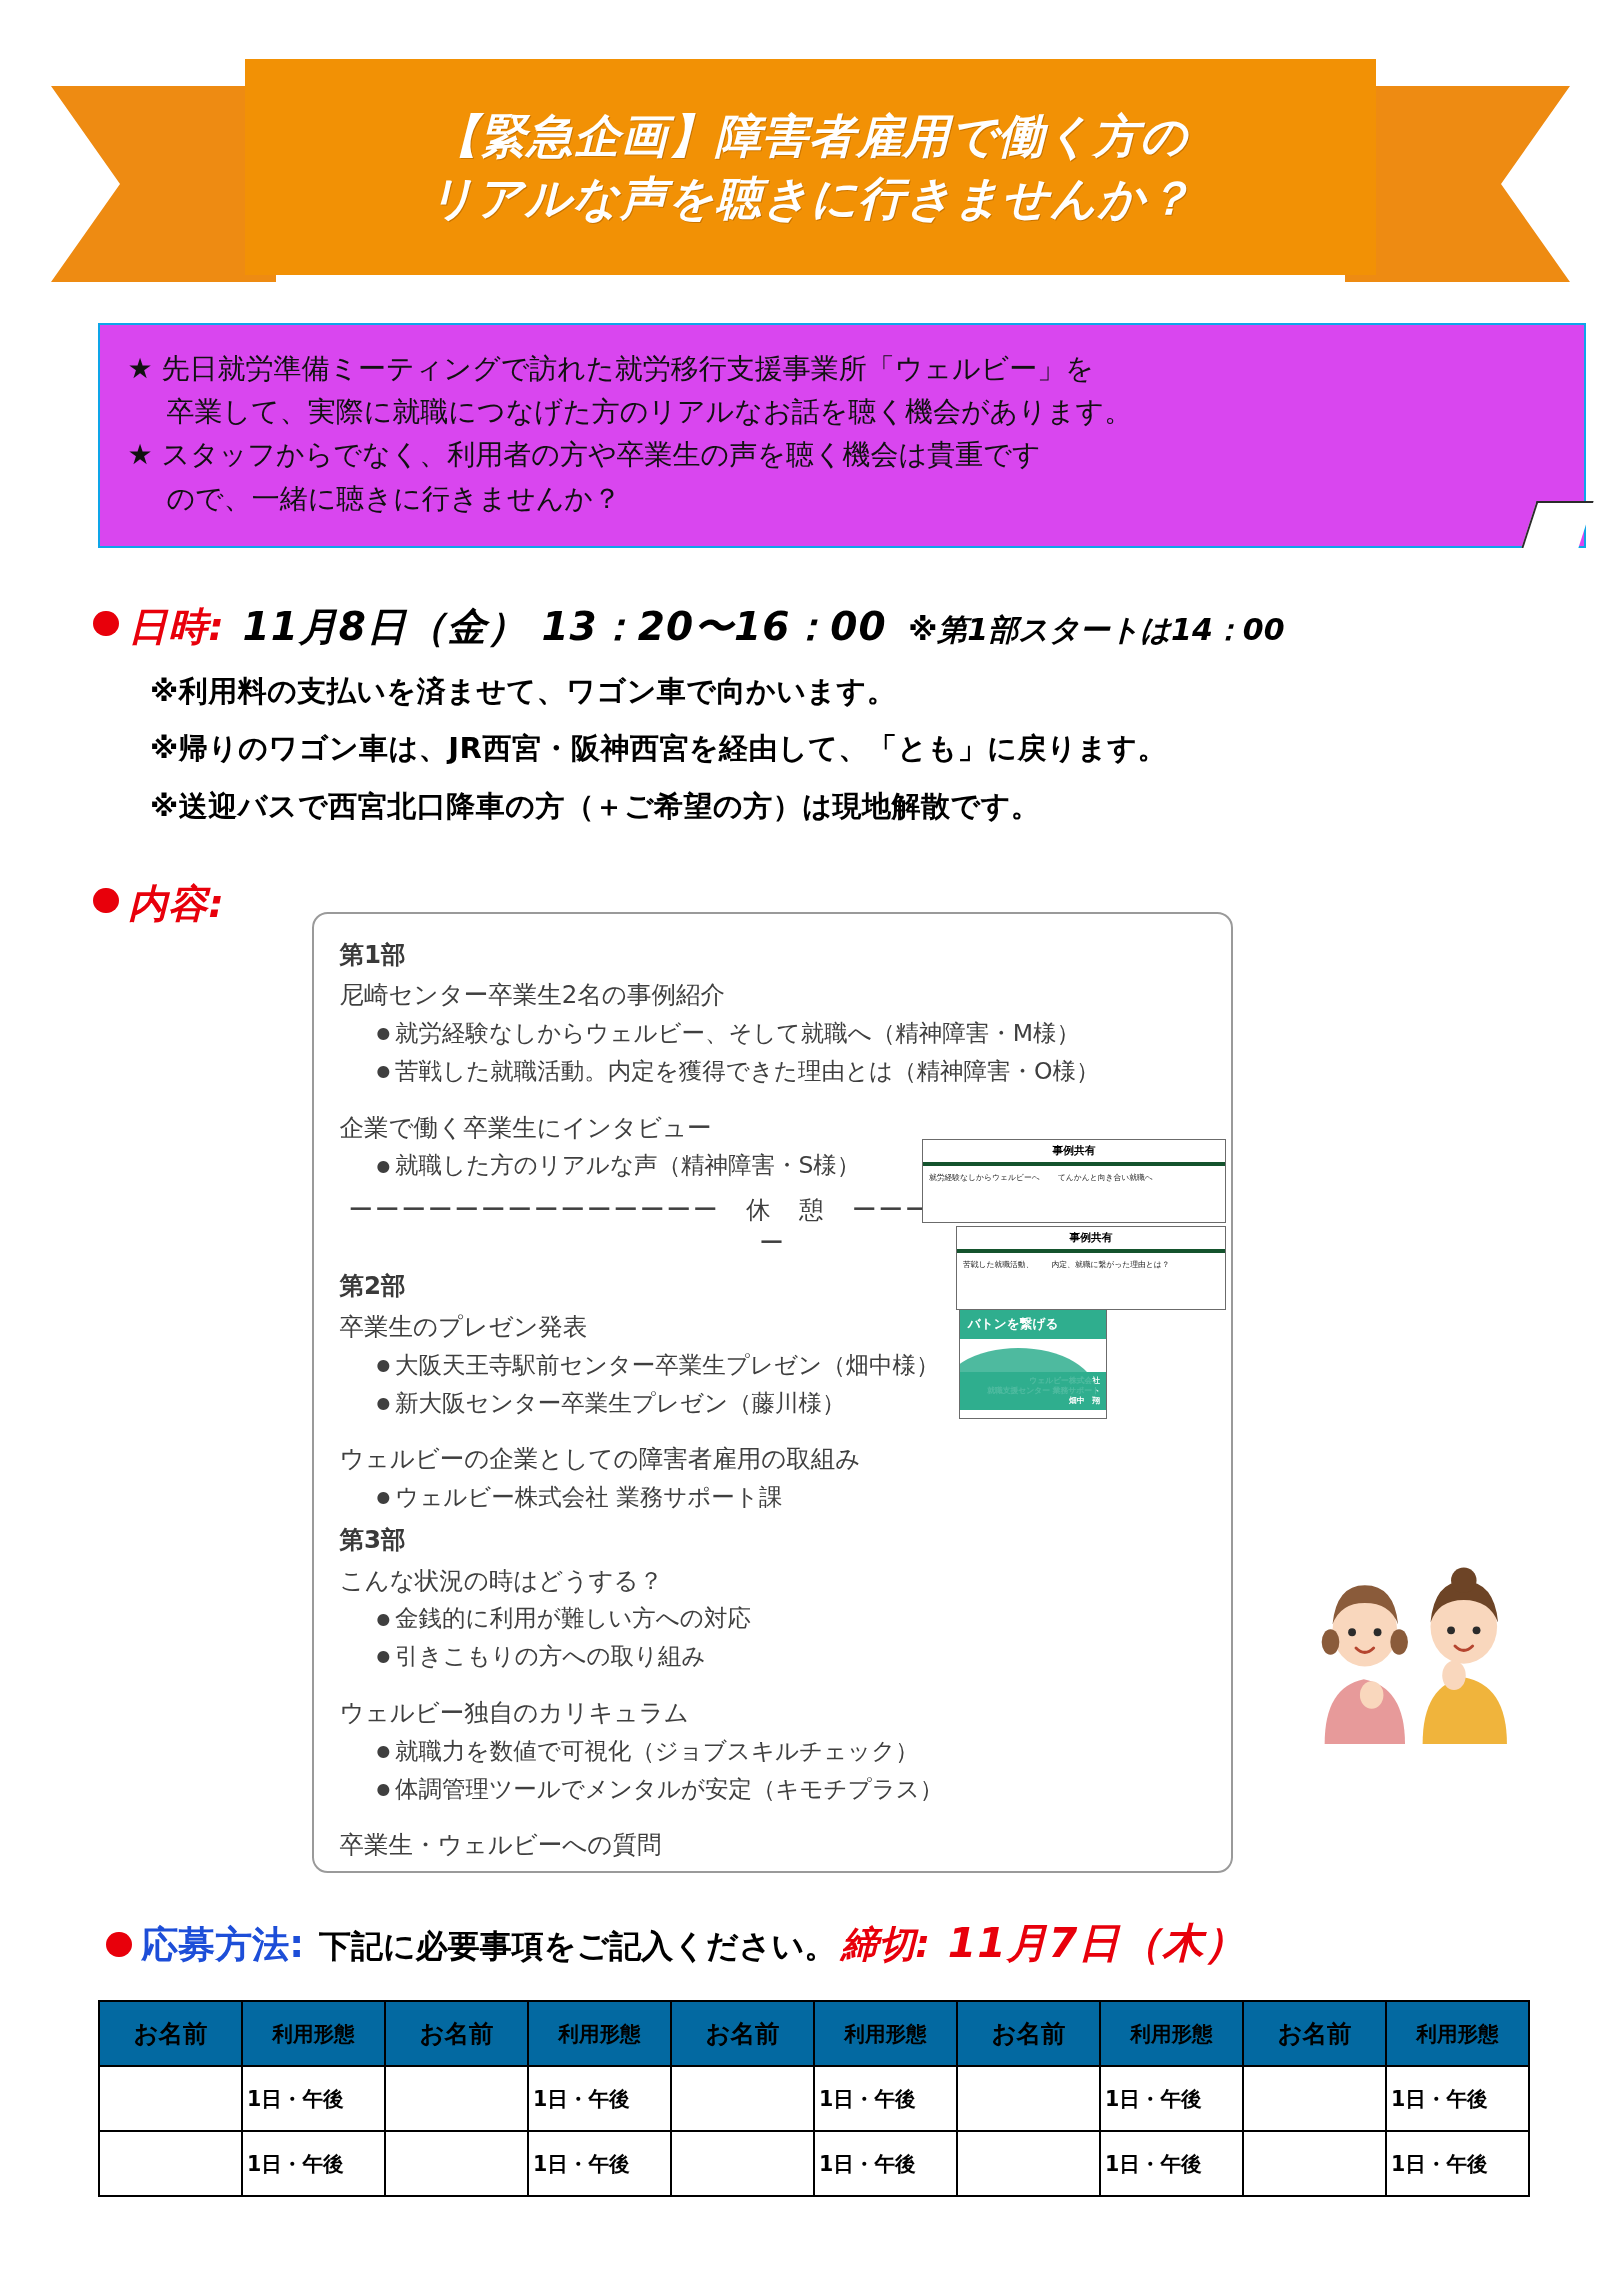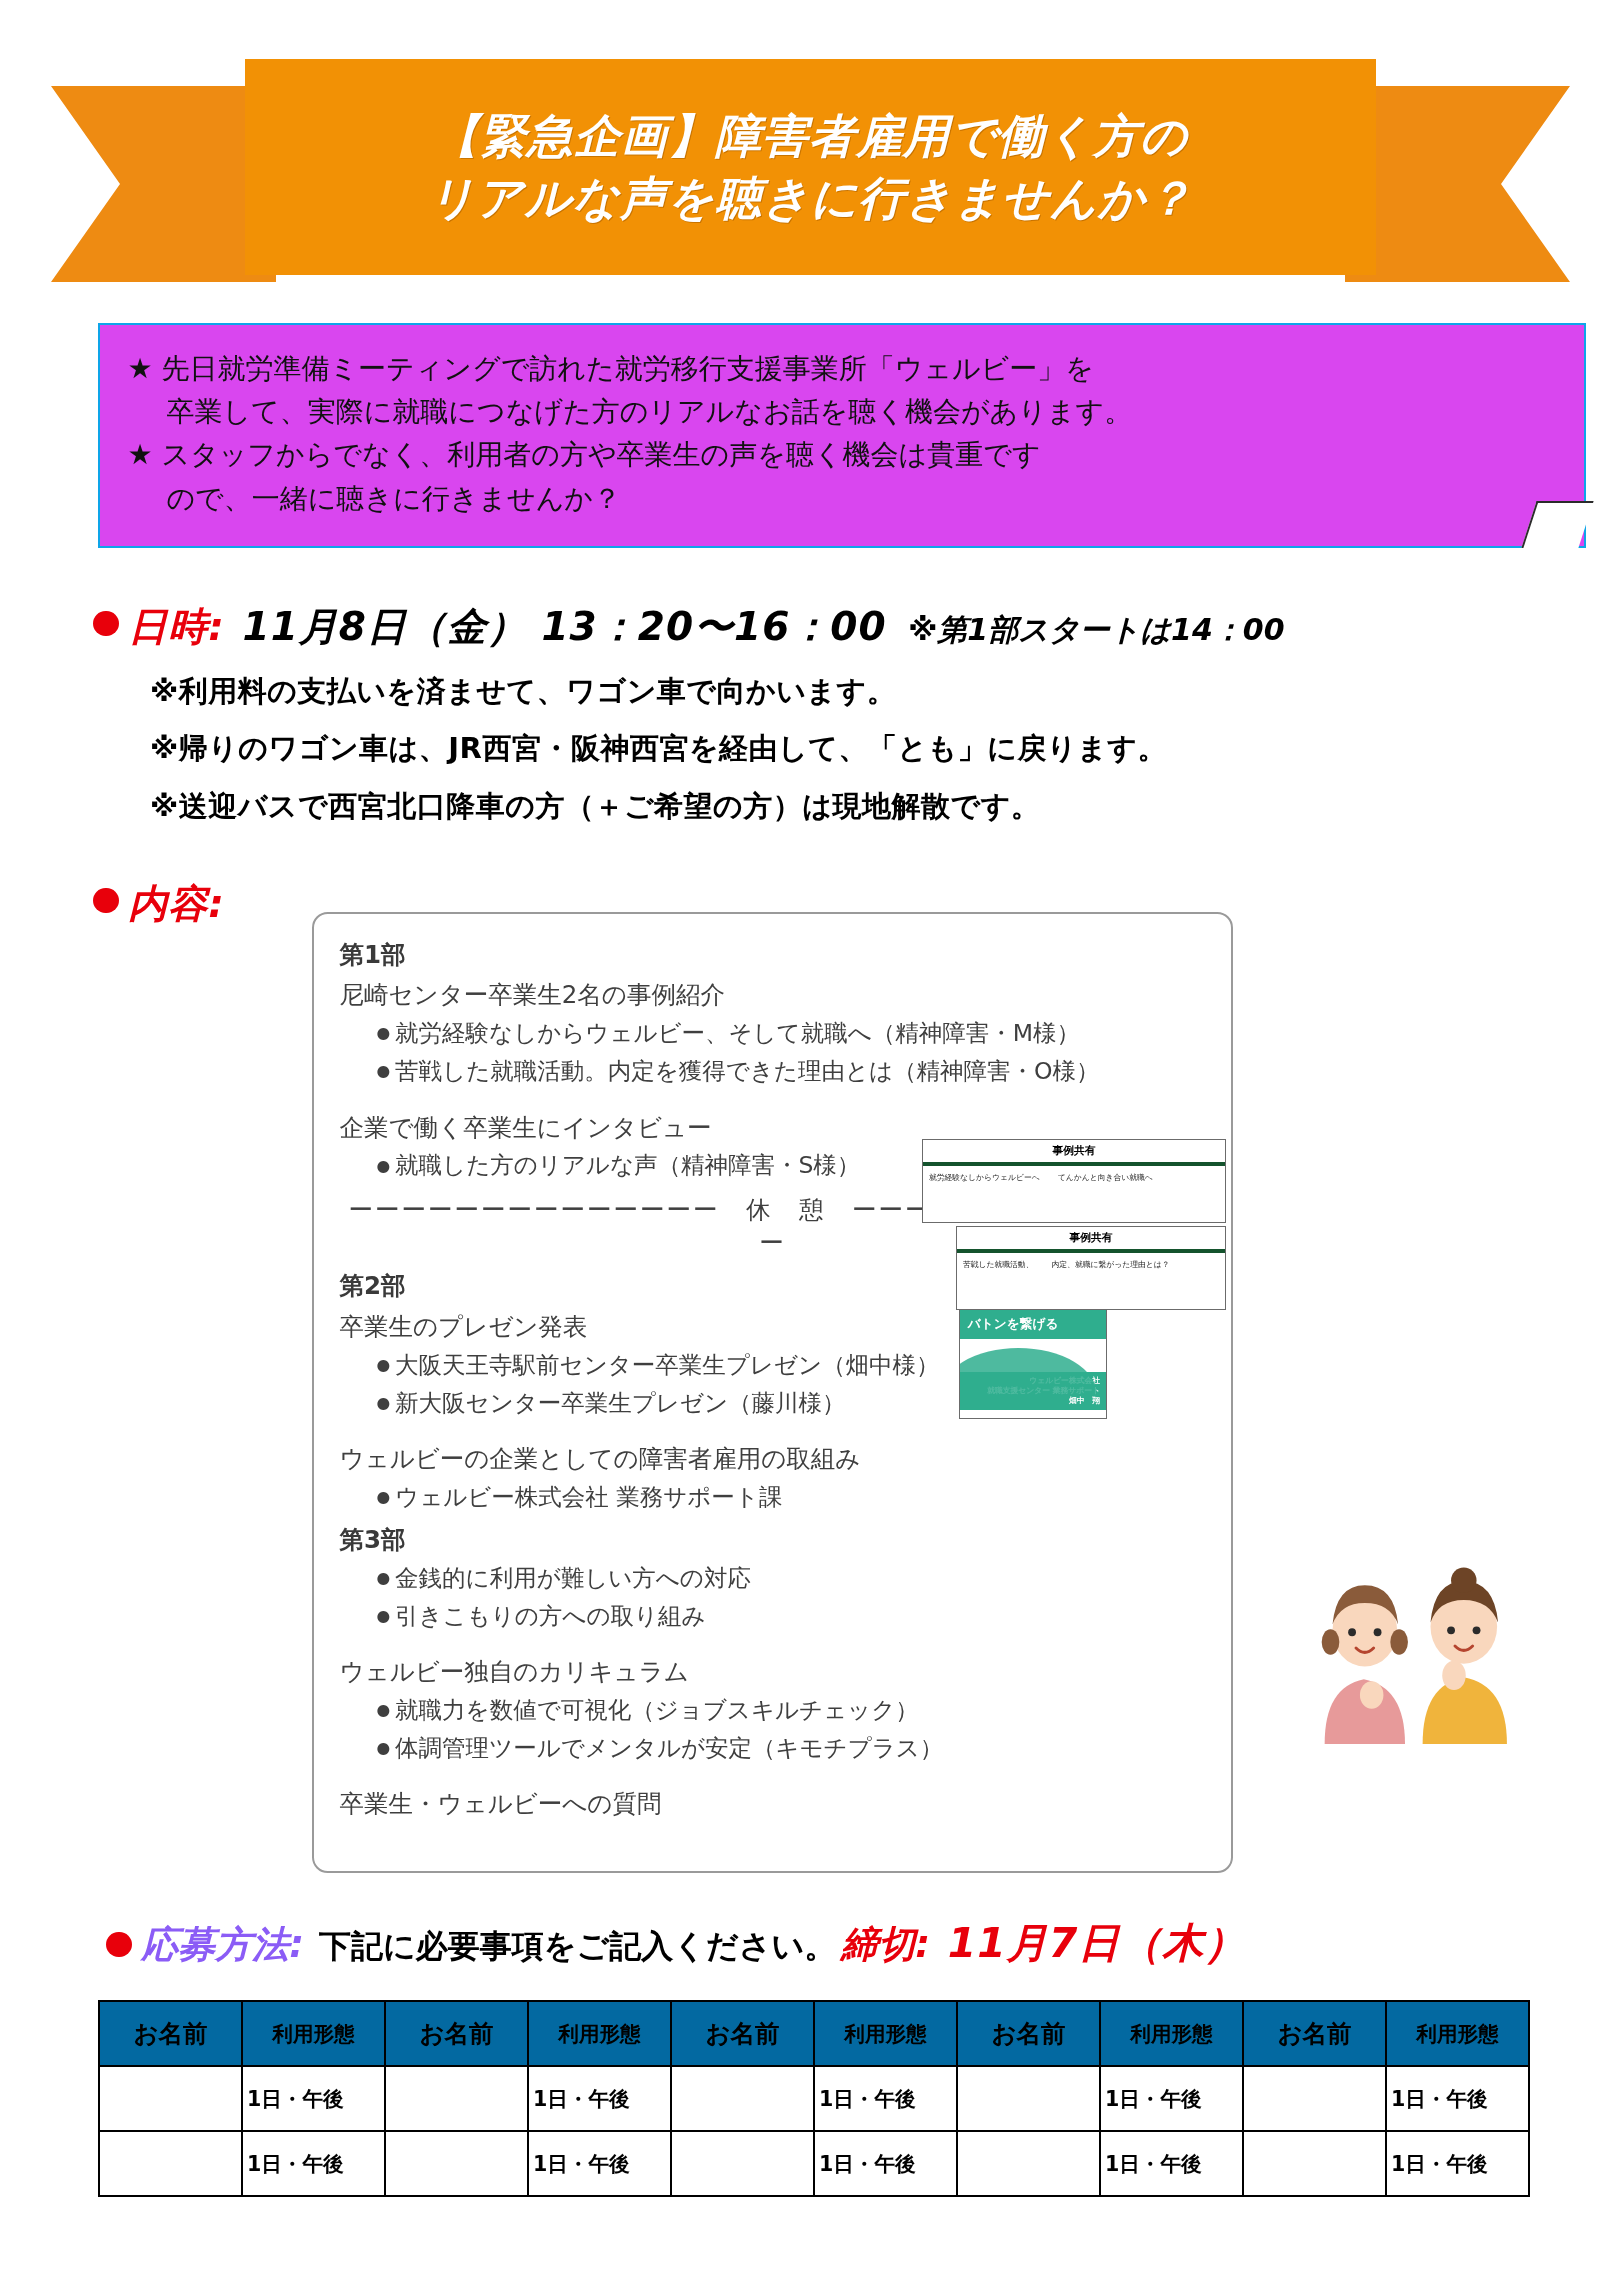--- a/index.html
+++ b/index.html
@@ -264,23 +264,22 @@
   .apply {
     position: absolute;
     left: 106px;
     top: 1916px;
     display: flex;
     align-items: baseline;
   }
   .apply .lbl {
     font-family: "DejaVu Sans", sans-serif;
     font-weight: bold;
-    font-style: italic;
     font-size: 37px;
-    color: #8b5cf6;
+    color: #1d4ed8;
   }
   .apply .mid {
     font-family: "DejaVu Sans", sans-serif;
     font-weight: bold;
     font-size: 32px;
     color: #000;
     margin-left: 15px;
   }
   .apply .deadline-label {
     font-family: "DejaVu Sans", sans-serif;
@@ -372,20 +371,21 @@
   <div class="p-item">就職した方のリアルな声（精神障害・S様）</div>
   <div class="p-break">ーーーーーーーーーーーーーー　休　憩　ーーーーーーーーーーーーーー</div>
   <div class="p-head">第2部</div>
   <div class="p-line">卒業生のプレゼン発表</div>
   <div class="p-item">大阪天王寺駅前センター卒業生プレゼン（畑中様）</div>
   <div class="p-item">新大阪センター卒業生プレゼン（藤川様）</div>
   <div class="p-gap"></div>
   <div class="p-line">ウェルビーの企業としての障害者雇用の取組み</div>
   <div class="p-item">ウェルビー株式会社 業務サポート課</div>
   <div class="p-head">第3部</div>
+  <div class="p-line">こんな状況の時はどうする？</div>
   <div class="p-item">金銭的に利用が難しい方への対応</div>
   <div class="p-item">引きこもりの方への取り組み</div>
   <div class="p-gap"></div>
   <div class="p-line">ウェルビー独自のカリキュラム</div>
   <div class="p-item">就職力を数値で可視化（ジョブスキルチェック）</div>
   <div class="p-item">体調管理ツールでメンタルが安定（キモチプラス）</div>
   <div class="p-gap"></div>
   <div class="p-line">卒業生・ウェルビーへの質問</div>
 
   <div class="slide" style="left:608px; top:225px; width:304px; height:84px;">

